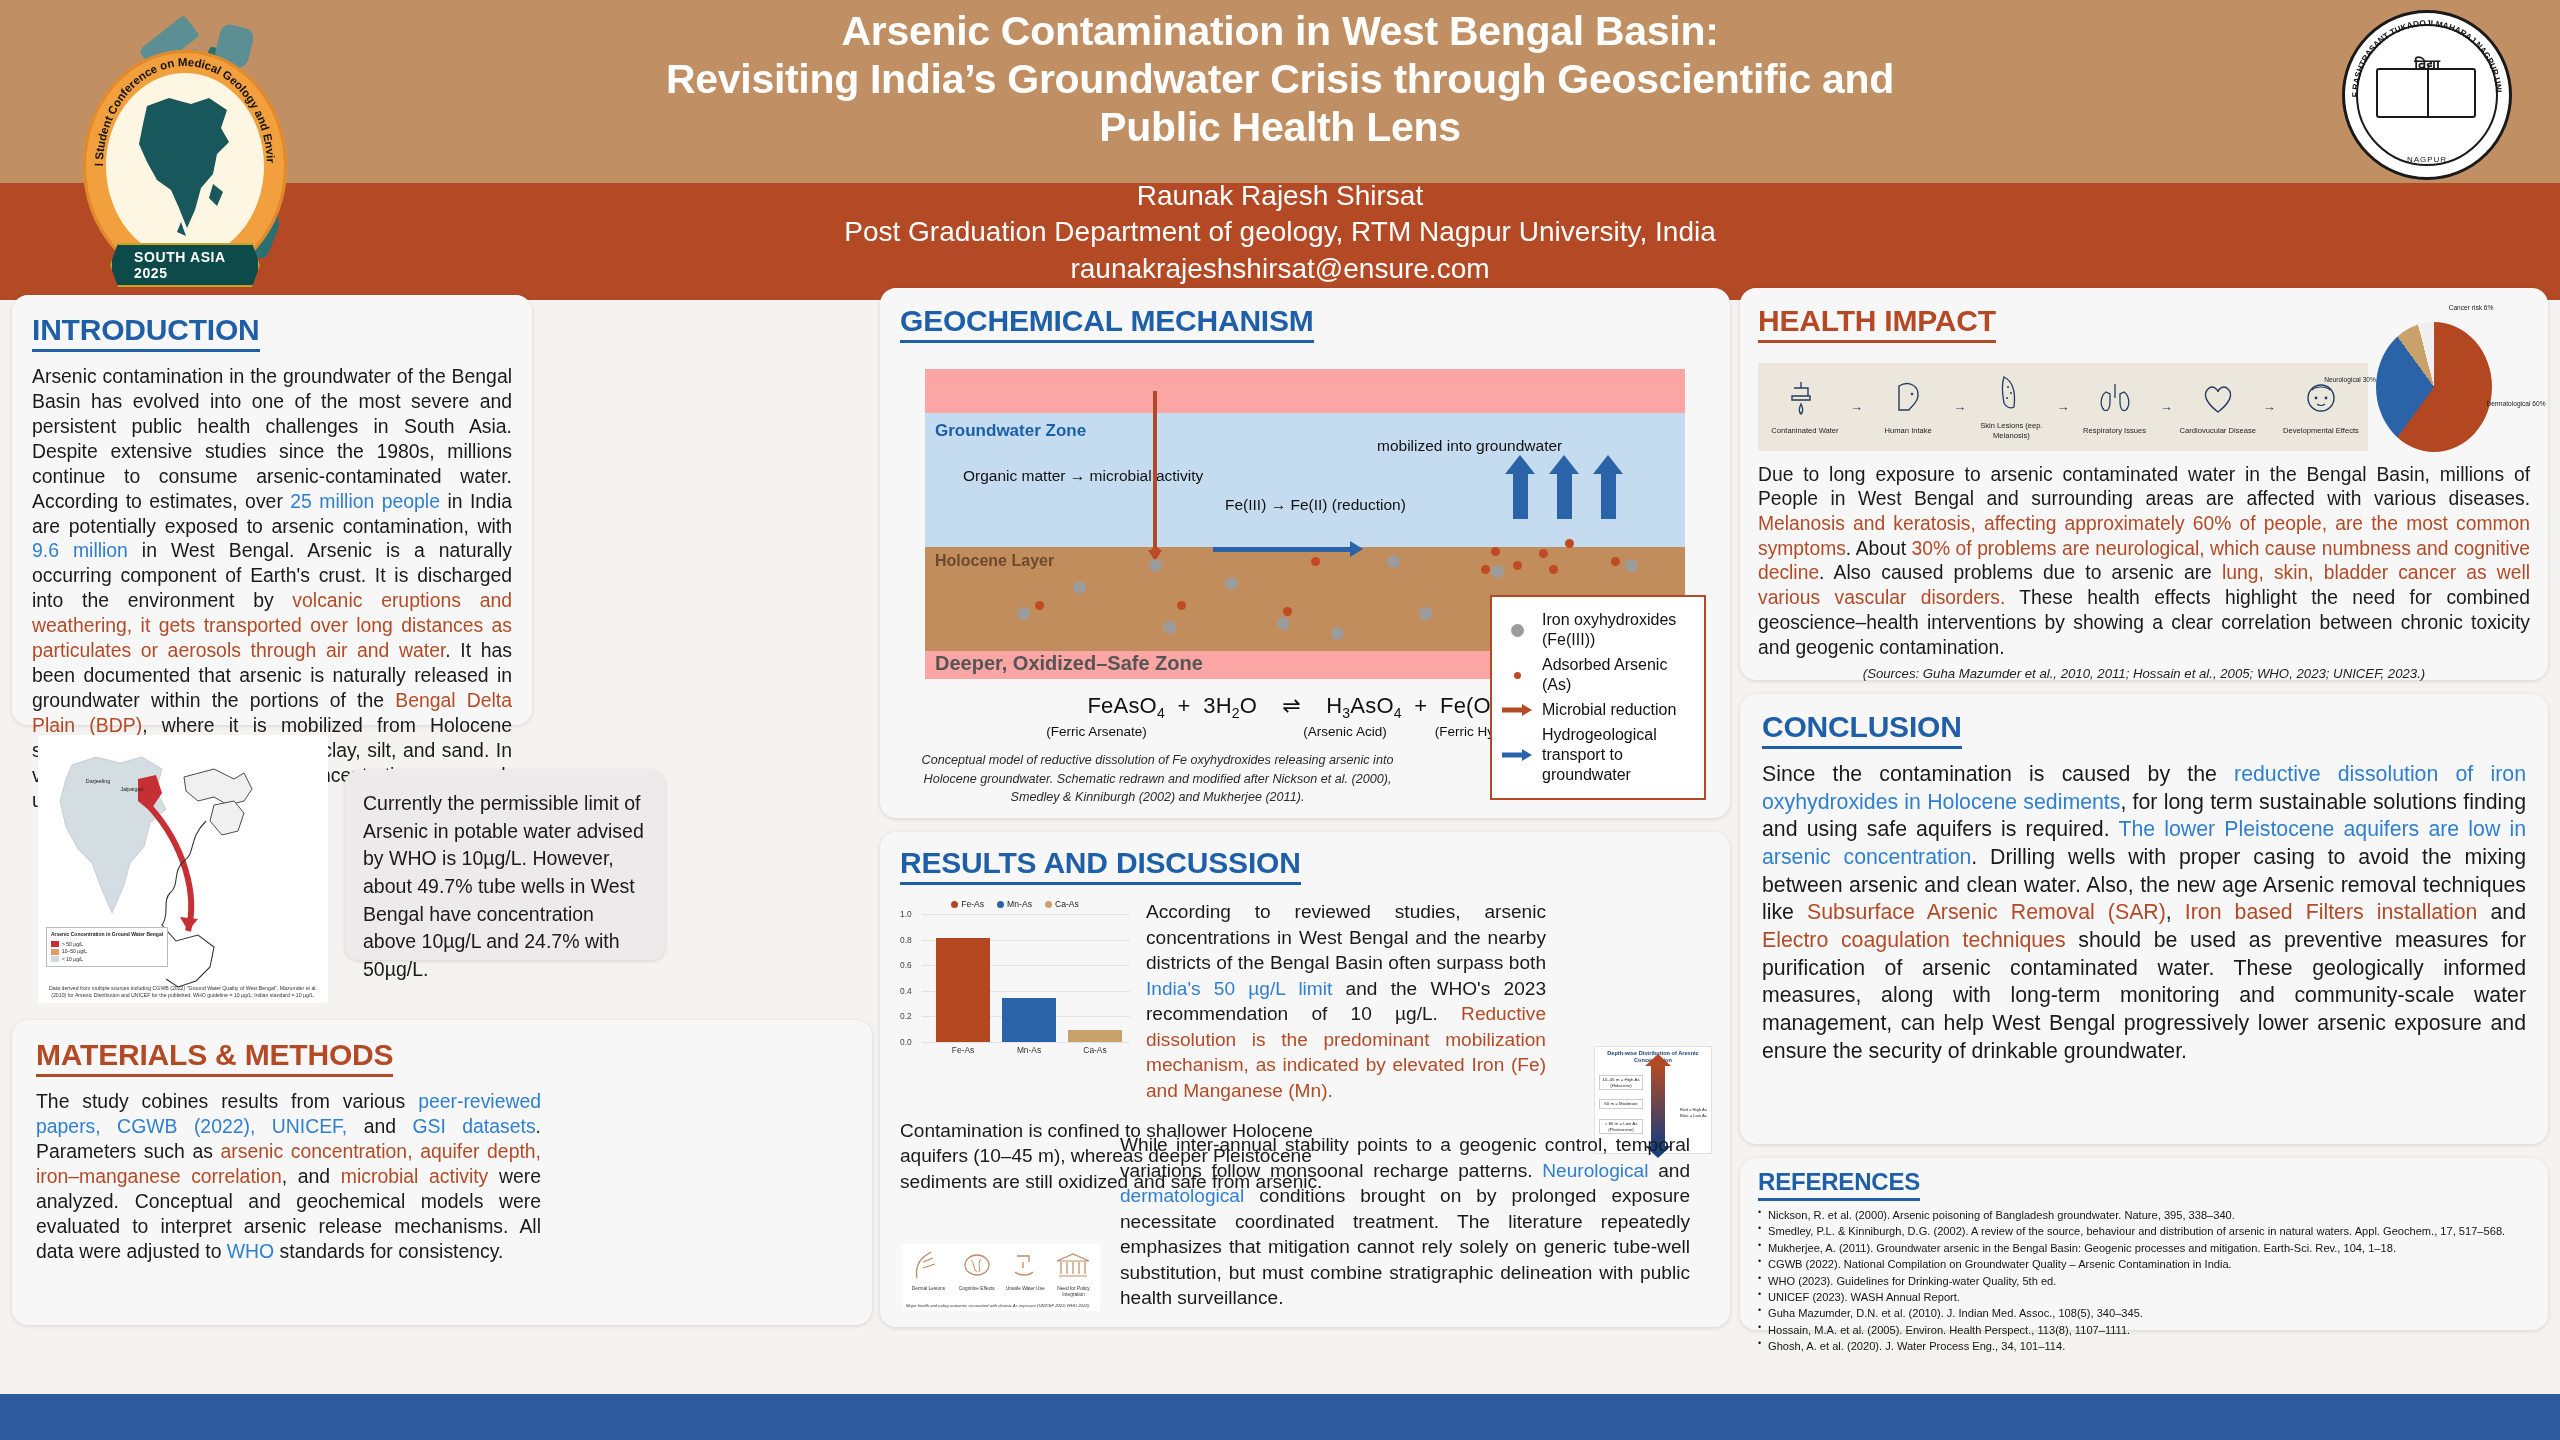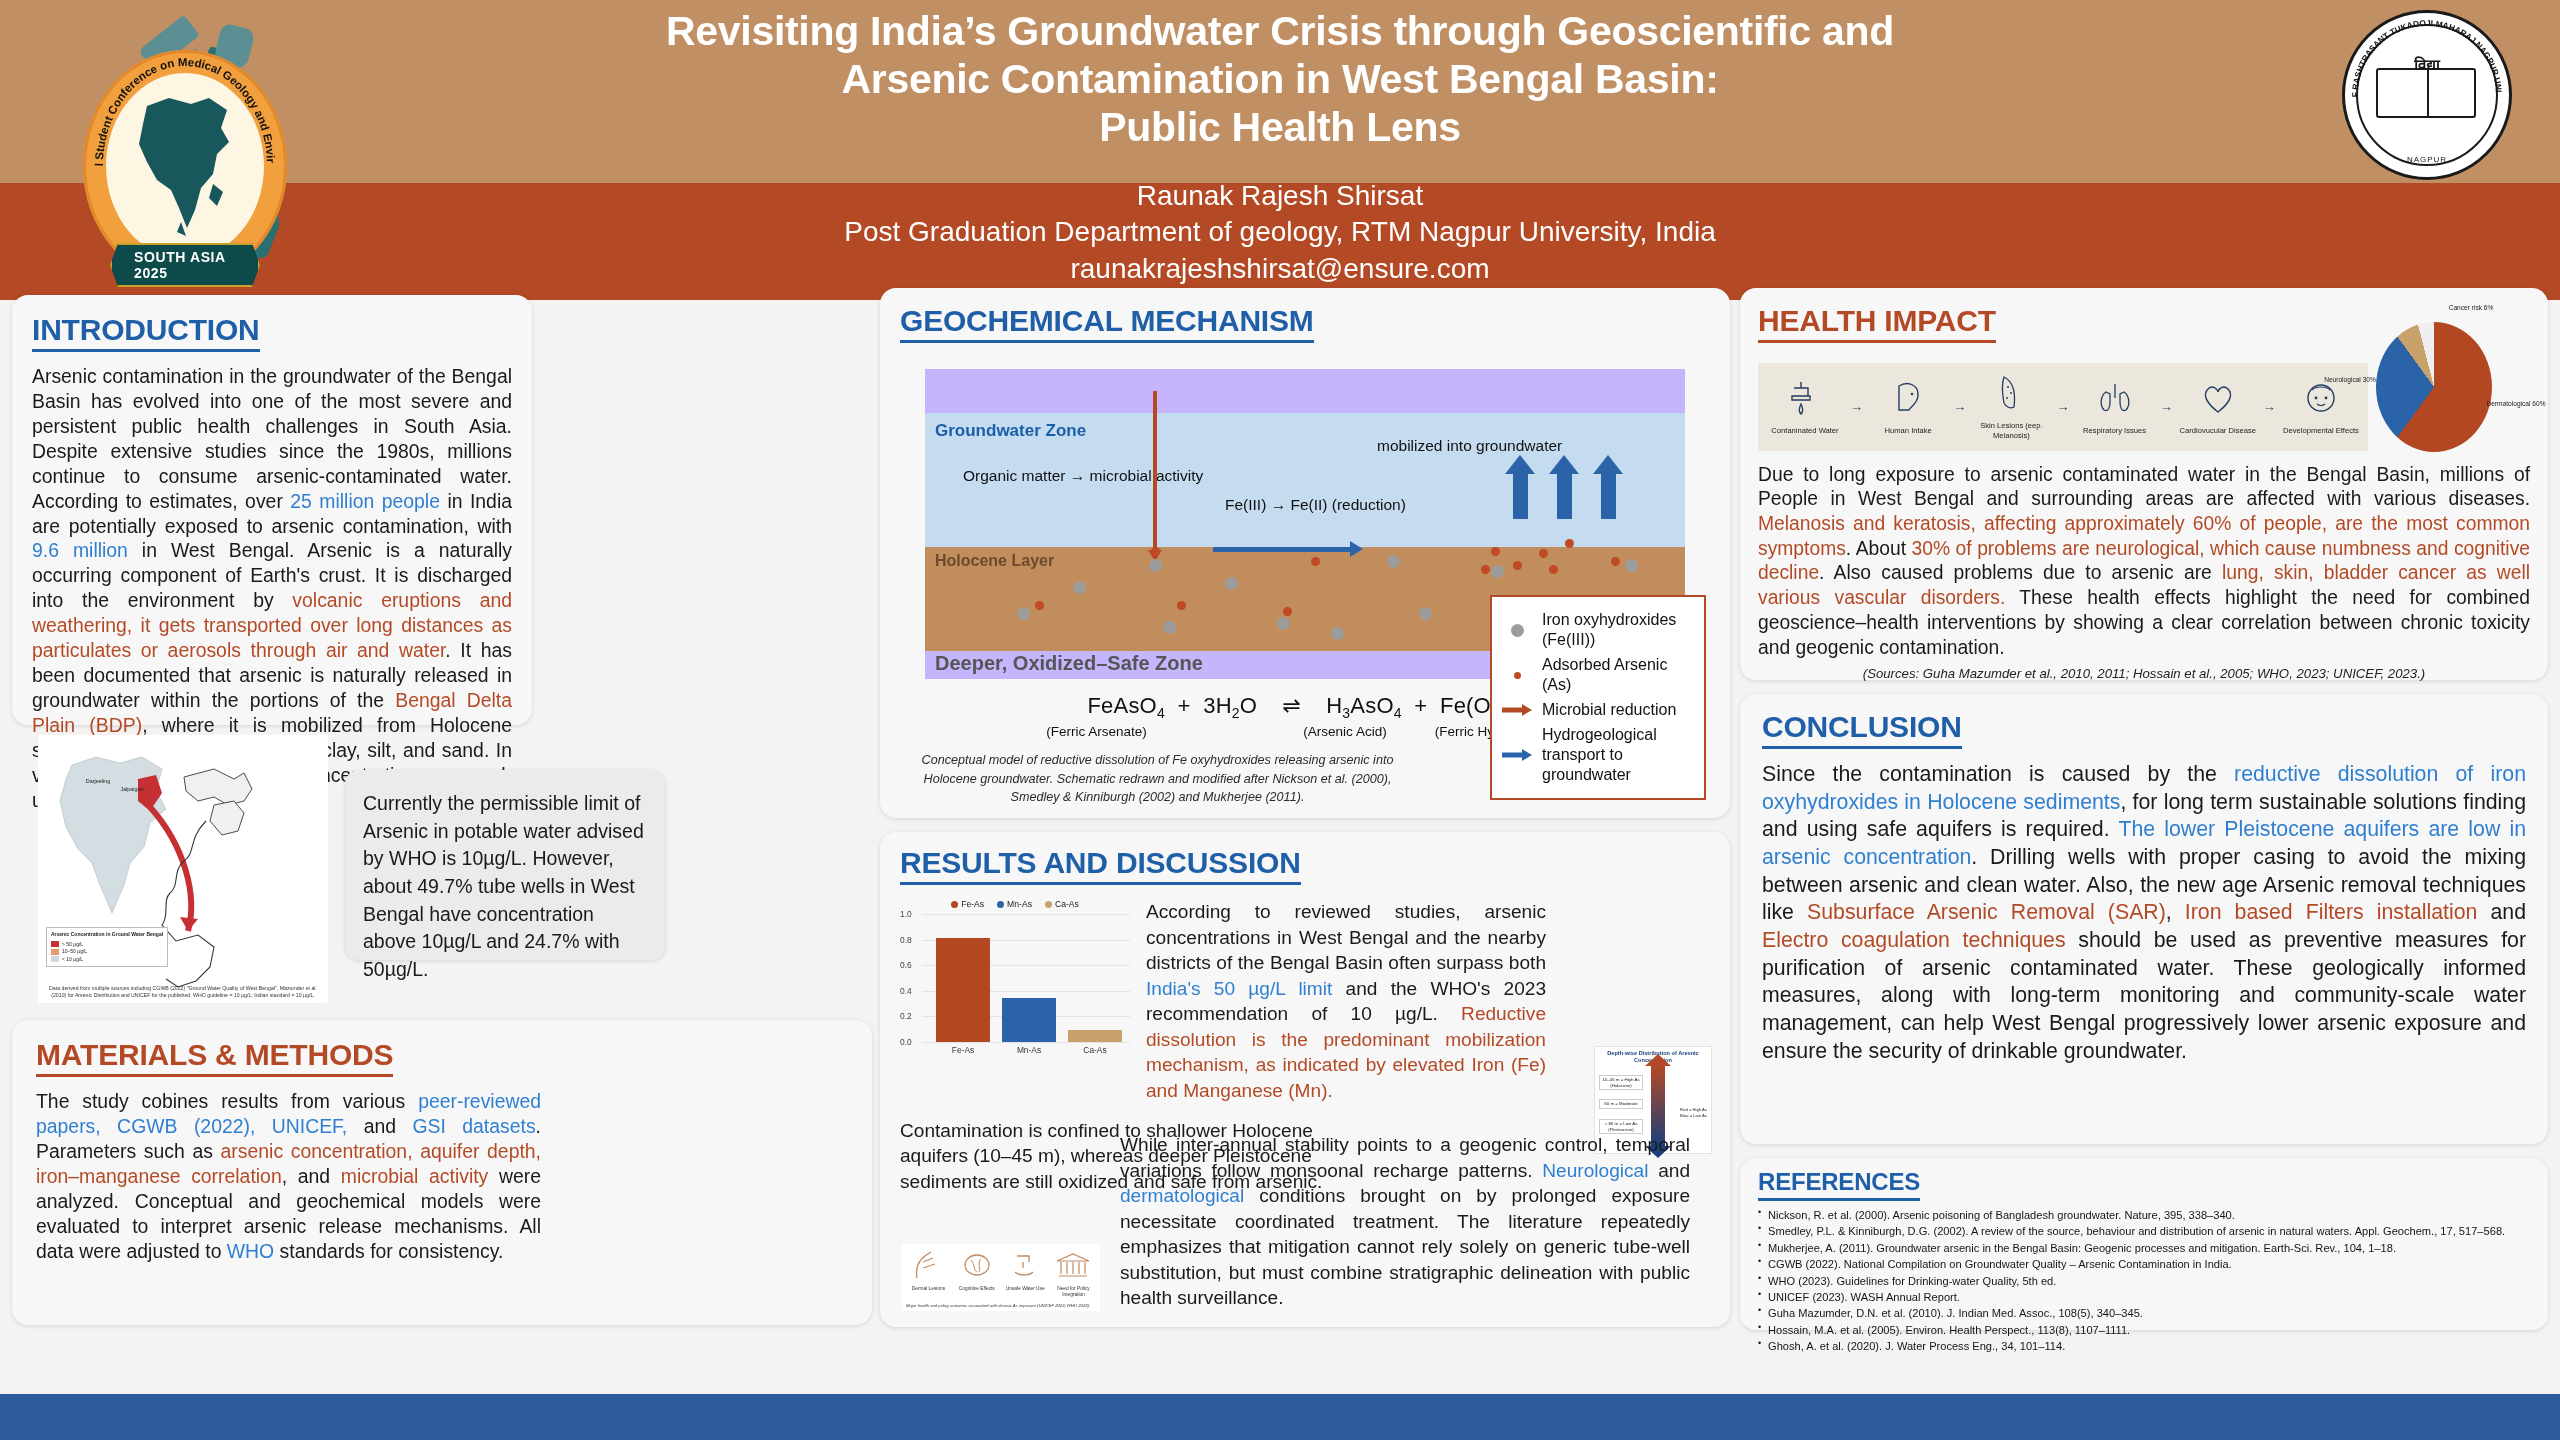--- a/index.html
+++ b/index.html
@@ -130,21 +130,21 @@
   #matCard .inner { padding: 18px 24px; }
   .magnifier { position:absolute; right: 44px; top: 1000px; width: 88px; height: 88px; }
   .mag-ring { position:absolute; left:0; top:0; width: 62px; height:62px;
     border: 7px solid #b44a25; border-radius:50%; }
   .mag-handle { position:absolute; left: 50px; top: 52px; width: 11px; height: 38px;
     background:#b44a25; border-radius:5px; transform: rotate(-42deg); transform-origin: top center;}
 
   
   #geoCard { left: 880px; top: 288px; width: 850px; height: 530px; }
   #geoCard .inner { padding: 16px 20px; }
-  .diagram { position:relative; margin: 14px auto 0 auto; width: 760px; height: 310px; background:#c4b5fd;padding-left:40px; }
+  .diagram { position:relative; margin: 14px auto 0 auto; width: 760px; height: 310px; background:#fca5a5;padding-left:40px; }
   .d-water { position:absolute; left:0; top: 44px; width:100%; height: 134px; background:#c5dcf0; }
   .d-holo  { position:absolute; left:0; top: 178px; width:100%; height: 104px; background:#c18d5d; }
   .d-lbl-gw { position:absolute; left: 10px; top: 52px; font-size: 17px; font-weight:bold; color:#1a5fa8; }
   .d-lbl-holo{ position:absolute; left: 10px; top: 183px; font-size: 16px; font-weight:bold; color:#6d4a2b; }
   .d-lbl-safe{ position:absolute; left: 10px; bottom: 4px; font-size: 20px; font-weight:bold; color:#555; }
   .d-org { position:absolute; left: 38px; top: 96px; font-size: 15.5px; color:#111; line-height:1.45; }
   .d-fe  { position:absolute; left: 300px; top: 124px; font-size: 15.5px; color:#111; line-height:1.5; text-align:center;}
   .d-mob { position:absolute; left: 452px; top: 68px; font-size: 15.5px; color:#111; }
   .arr-down { position:absolute; left: 228px; top: 22px; width: 3.5px; height: 160px; background:#b44a25; }
   .arr-down:after { content:""; position:absolute; left:-5px; bottom:-10px; border-left:7px solid transparent;
@@ -256,22 +256,22 @@
       <svg style="position:absolute;left:34px;top:38px;width:136px;height:150px" viewBox="0 0 136 150">
         <path fill="#18575c" d="M30 18 L52 10 L74 16 L92 10 L110 22 L104 40 L112 54 L100 66 L96 86 L84 100 L78 122 L70 140 L62 120 L54 102 L40 92 L30 74 L22 56 L26 36 Z"></path>
         <path fill="#18575c" d="M96 96 L106 104 L100 118 L92 110 Z"></path>
         <path fill="#18575c" d="M64 134 L69 148 L60 144 Z"></path>
       </svg>
     </div>
     <div class="logo-ribbon">SOUTH ASIA 2025</div>
   </div>
 
   <div class="title-block">
+    <div>Arsenic Contamination in West Bengal Basin:</div>
     <div>Revisiting India’s Groundwater Crisis through Geoscientific and</div>
-    <div>Arsenic Contamination in West Bengal Basin:</div>
     <div>Public Health Lens</div>
   </div>
   <div class="author-block">
     <div>Raunak Rajesh Shirsat</div>
     <div>Post Graduation Department of geology, RTM Nagpur University, India</div>
     <div>raunakrajeshshirsat@ensure.com</div>
   </div>
 
   <div class="seal">
     <div class="seal-outer"></div>

